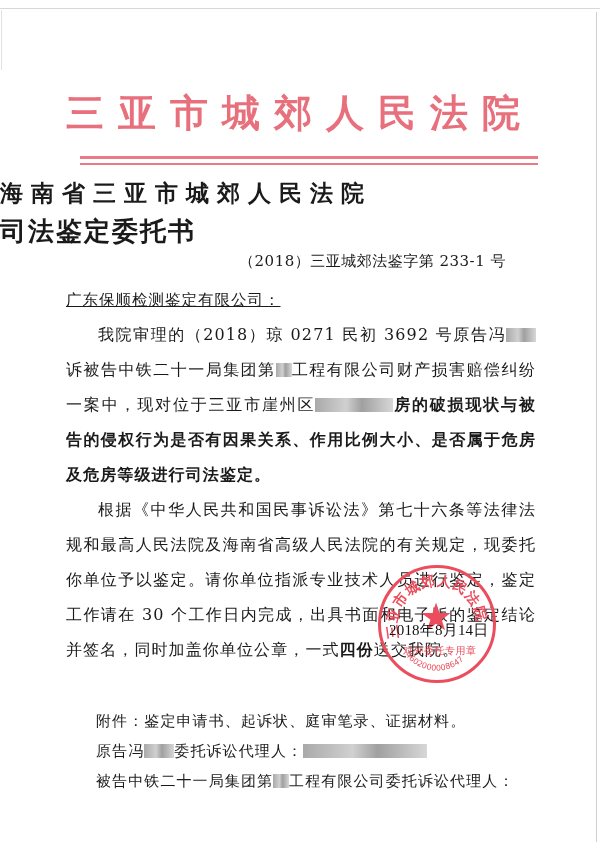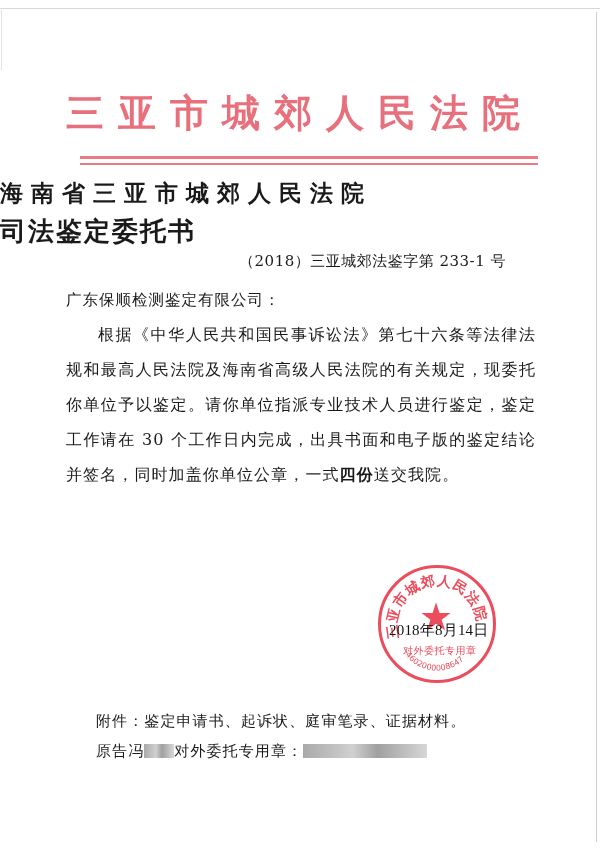--- a/index.html
+++ b/index.html
@@ -23,21 +23,21 @@
     position: absolute; left: 0; width: 588px; top: 178px; 
     font-size: 23px; font-weight: bold; letter-spacing: 8px;
   }
   .doc-title {
     position: absolute; left: 0; width: 600px; top: 214px; text-align: left;
     font-size: 26px; font-weight: bold; letter-spacing: 2px; font-family: "DejaVu Sans", "Liberation Sans", sans-serif;
   }
   .ref-no {
     position: absolute; right: 94px; top: 252px; font-size: 15px; letter-spacing: 0.5px;
   }
-  .addressee { position: absolute; left: 66px; top: 290px; font-size: 15.5px; letter-spacing: 1px; }
+  .addressee { position: absolute; left: 66px; top: 290px; font-size: 15.5px; letter-spacing: 1px; text-decoration: underline; }
 
   .body-text {
     position: absolute; left: 66px; width: 470px; top: 317px;
     font-size: 16px; line-height: 35px; letter-spacing: 1.1px;
   }
   .para { margin: 0; text-indent: 32px; text-align: justify; }
   .redact { display: inline-block; height: 14px; vertical-align: -2px; background: linear-gradient(90deg, #9a9a9a, #c8c8c8 40%, #8f8f8f 60%, #d0d0d0); opacity: 0.85; }
   .bold { font-weight: bold; }
 
   .stamp {
@@ -68,20 +68,21 @@
 <div class="red-rule-1"></div>
 <div class="red-rule-2"></div>
 
 <div class="court-name">海南省三亚市城郊人民法院</div>
 <div class="doc-title">司法鉴定委托书</div>
 <div class="ref-no">（2018）三亚城郊法鉴字第 233-1 号</div>
 
 <div class="addressee">广东保顺检测鉴定有限公司：</div>
 
 <div class="body-text">
+  <p class="para"><span>我院审理的（2018）琼 0271 民初 3692 号原告冯</span><span class="redact" style="width:30px"></span><span>诉被告中铁二十一局集团第</span><span class="redact" style="width:16px"></span><span>工程有限公司财产损害赔偿纠纷一案中，现对位于三亚市崖州区</span><span class="redact" style="width:78px"></span><span class="bold">房的破损现状与被告的侵权行为是否有因果关系、作用比例大小、是否属于危房及危房等级进行司法鉴定。</span></p>
   <p class="para"><span>根据《中华人民共和国民事诉讼法》第七十六条等法律法规和最高人民法院及海南省高级人民法院的有关规定，现委托你单位予以鉴定。请你单位指派专业技术人员进行鉴定，鉴定工作请在 30 个工作日内完成，出具书面和电子版的鉴定结论并签名，同时加盖你单位公章，一式</span><span class="bold">四份</span><span>送交我院。</span></p>
 </div>
 
 <div class="stamp">
   <svg class="stamp-arc" viewBox="0 0 112 112">
     <defs>
         <path id="arcpath" d="M 18 70 A 40 40 0 1 1 94 70"></path>
       </defs>
     <text font-size="14" fill="#ec4d5c" font-family="DejaVu Serif, serif" font-weight="bold" letter-spacing="1"><textPath href="#arcpath" id="arc-text-node">三亚市城郊人民法院</textPath></text>
     <defs>
@@ -90,14 +91,15 @@
     <text font-size="8" fill="#ec4d5c" font-family="DejaVu Sans, sans-serif"><textPath href="#arcbottom" id="serial-text-node" startOffset="8">4602000008647</textPath></text>
   </svg>
   <div class="stamp-star">★</div>
   <div class="stamp-sub">对外委托专用章</div>
 </div>
 
 <div class="date">2018年8月14日</div>
 
 <div class="attachments">
   <div>附件：鉴定申请书、起诉状、庭审笔录、证据材料。</div>
-  <div><span>原告冯</span><span class="redact" style="width:30px"></span><span>对外委托专用章：</span><span class="redact" style="width:124px"></span></div>
+  <div><span>原告冯</span><span class="redact" style="width:30px"></span><span>委托诉讼代理人：</span><span class="redact" style="width:124px"></span></div>
+  <div><span>被告中铁二十一局集团第</span><span class="redact" style="width:16px"></span><span>工程有限公司委托诉讼代理人：</span></div>
 </div>
 
 </body></html>

